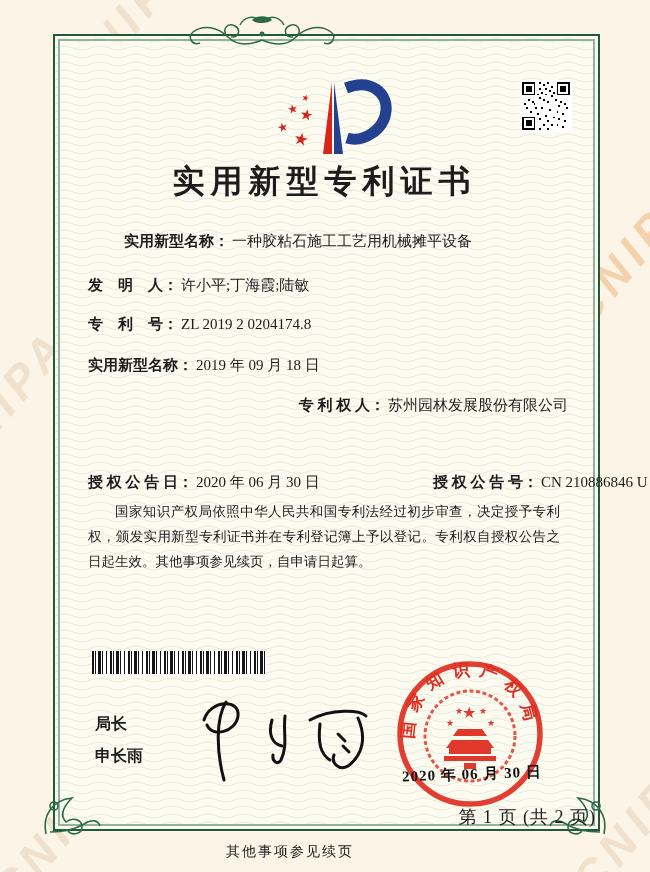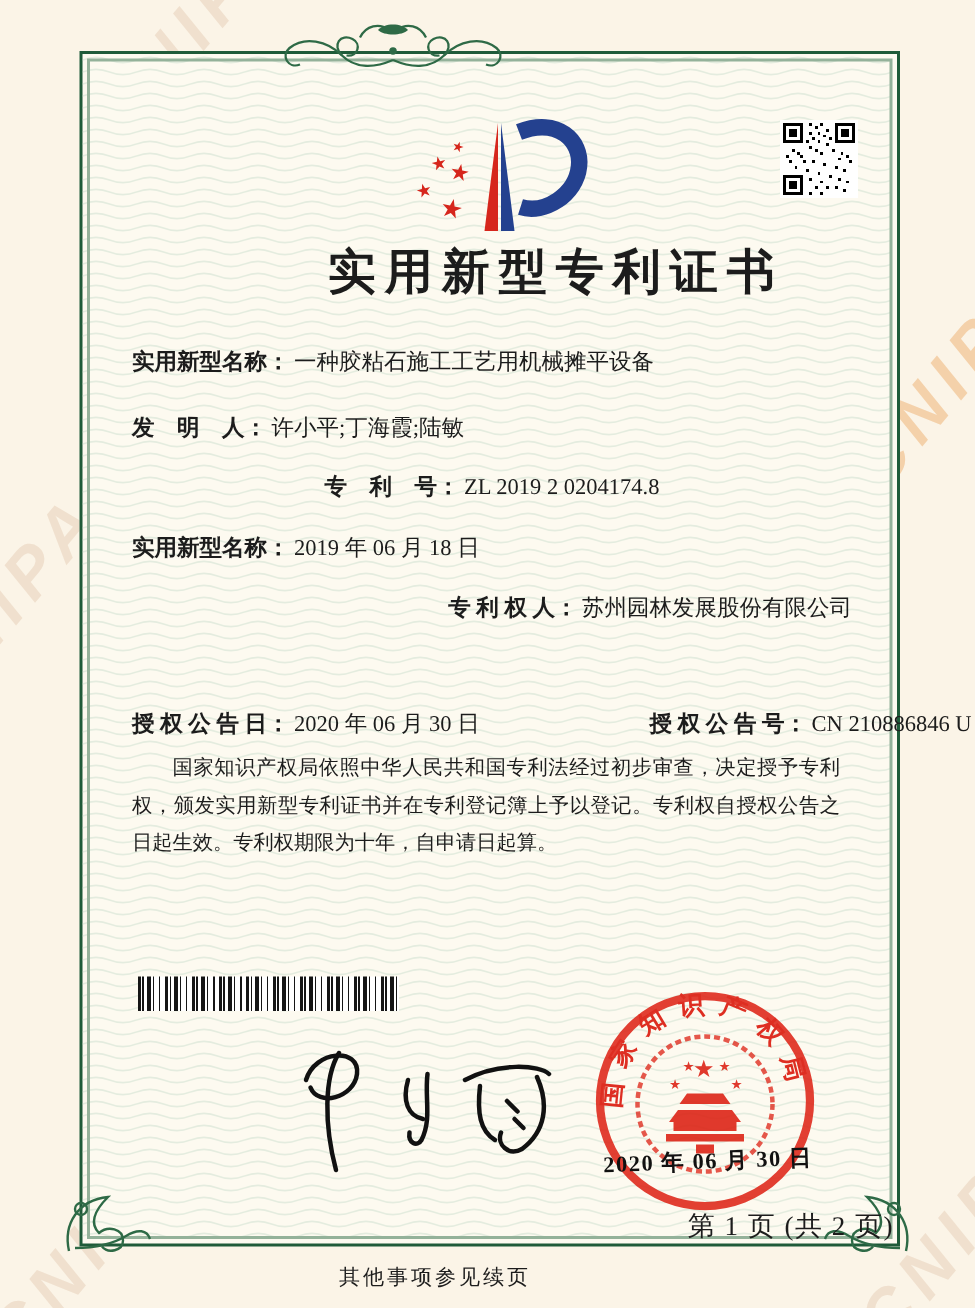--- a/index.html
+++ b/index.html
@@ -16,21 +16,21 @@
          border:2px solid #1f5b39;z-index:2;background:#fdfaf0;}
   .frame-inner{position:absolute;left:3px;top:3px;right:3px;bottom:3px;border:2px solid #94b29a;}
   .waves{position:absolute;left:0;top:0;width:100%;height:100%;z-index:0;}
   .ornament{position:absolute;z-index:4;}
   
   .content{position:absolute;left:0;top:0;width:650px;height:872px;z-index:5;}
   .cert-no{position:absolute;left:88px;top:76px;font-size:14px;letter-spacing:2px;}
   .logo{position:absolute;left:266px;top:74px;}
   .qr{position:absolute;left:520px;top:80px;width:48px;height:48px;background:#fff;padding:2px;}
   .title{position:absolute;left:53px;top:160px;width:543px;text-align:center;margin:0;
-         font-size:32px;font-weight:700;letter-spacing:6px;padding-left:46px;}
+         font-size:32px;font-weight:700;letter-spacing:6px;}
   .row{position:absolute;left:88px;width:480px;font-size:15px;white-space:nowrap;}
   .row .lbl{font-weight:700;display:inline-block;min-width:90px;}
   .row .val{margin-left:3px;}
   .grant2{position:absolute;left:345px;top:0;}
   .paras{position:absolute;left:88px;top:500px;width:472px;font-size:13.5px;
          line-height:1.85;text-align:justify;}
   .paras p{margin:0;text-indent:2em;}
   .barcode{position:absolute;left:92px;top:651px;width:170px;height:21px;background:#fff;
            padding:1px 2px;
            background:repeating-linear-gradient(90deg,#151515 0 2px,#fff 2px 3px,#151515 3px 4px,
@@ -128,48 +128,52 @@
                  M13 10h1v1h-1z M17 9h1v1h-1z M20 10h1v1h-1z M22 11h1v1h-1z M19 12h1v1h-1z M23 13h1v1h-1z
                  M2 13h1v1h-1z M7 13h1v1h-1z M10 13h1v1h-1z M14 14h1v1h-1z M18 15h1v1h-1z M21 16h1v1h-1z
                  M4 15h1v1h-1z M8 16h1v1h-1z M12 17h1v1h-1z M16 18h1v1h-1z M9 19h1v1h-1z M13 20h1v1h-1z
                  M19 19h1v1h-1z M22 20h1v1h-1z M11 22h1v1h-1z M15 22h1v1h-1z M18 22h1v1h-1z M21 23h1v1h-1z
                  M9 24h1v1h-1z M13 24h1v1h-1z"></path>
       </g>
     </svg>
 
     <h1 class="title">实用新型专利证书</h1>
 
-    <div class="row" style="top:232px;">
+    <div class="row" style="top:232px;margin-left:36px;">
       <span class="lbl">实用新型名称：</span><span class="val">一种胶粘石施工工艺用机械摊平设备</span>
     </div>
     <div class="row" style="top:276px;">
       <span class="lbl">发　明　人：</span><span class="val">许小平;丁海霞;陆敏</span>
     </div>
-    <div class="row" style="top:315px;text-align:center;">
+    <div class="row" style="top:315px;">
       <span class="lbl">专　利　号：</span><span class="val">ZL 2019 2 0204174.8</span>
     </div>
     <div class="row" style="top:356px;">
-      <span class="lbl">实用新型名称：</span><span class="val">2019 年 06 月 18 日</span>
+      <span class="lbl">实用新型名称：</span><span class="val">2019 年 09 月 18 日</span>
     </div>
     <div class="row" style="top:396px;text-align:right;">
       <span class="lbl">专 利 权 人：</span><span class="val">苏州园林发展股份有限公司</span>
     </div>
     <div class="row" style="top:473px;font-family:Liberation Serif, serif;">
       <span class="lbl">授 权 公 告 日：</span><span class="val">2020 年 06 月 30 日</span>
       <span class="grant2">
         <span class="lbl">授 权 公 告 号：</span><span class="val">CN 210886846 U</span>
       </span>
     </div>
 
     <div class="paras">
-      <p>国家知识产权局依照中华人民共和国专利法经过初步审查，决定授予专利权，颁发实用新型专利证书并在专利登记簿上予以登记。专利权自授权公告之日起生效。专利权期限为十年，自申请日起算。</p>
+      <p>国家知识产权局依照中华人民共和国专利法经过初步审查，决定授予专利权，颁发实用新型专利证书并在专利登记簿上予以登记。专利权自授权公告之日起生效。其他事项参见续页，自申请日起算。</p>
     </div>
 
     <div class="barcode"></div>
 
+    <div class="officer">
+      <div>局长</div>
+      <div>申长雨</div>
+    </div>
 
     <svg class="signature" width="182" height="100" viewBox="0 0 182 100">
       <g stroke="#111" fill="none" stroke-width="3" stroke-linecap="round">
         <path d="M34 14 C24 30 24 62 32 92"></path>
         <path d="M12 32 C18 12 48 10 46 28 C44 44 20 50 15 37"></path>
         <path d="M80 32 C76 46 80 56 90 58"></path>
         <path d="M93 28 C91 44 96 58 89 72 C86 77 80 74 81 67"></path>
         <path d="M118 32 C140 20 168 22 174 28"></path>
         <path d="M128 36 C126 54 128 66 138 72"></path>
         <path d="M166 30 C174 48 172 66 156 78 C147 83 139 75 142 67"></path>

